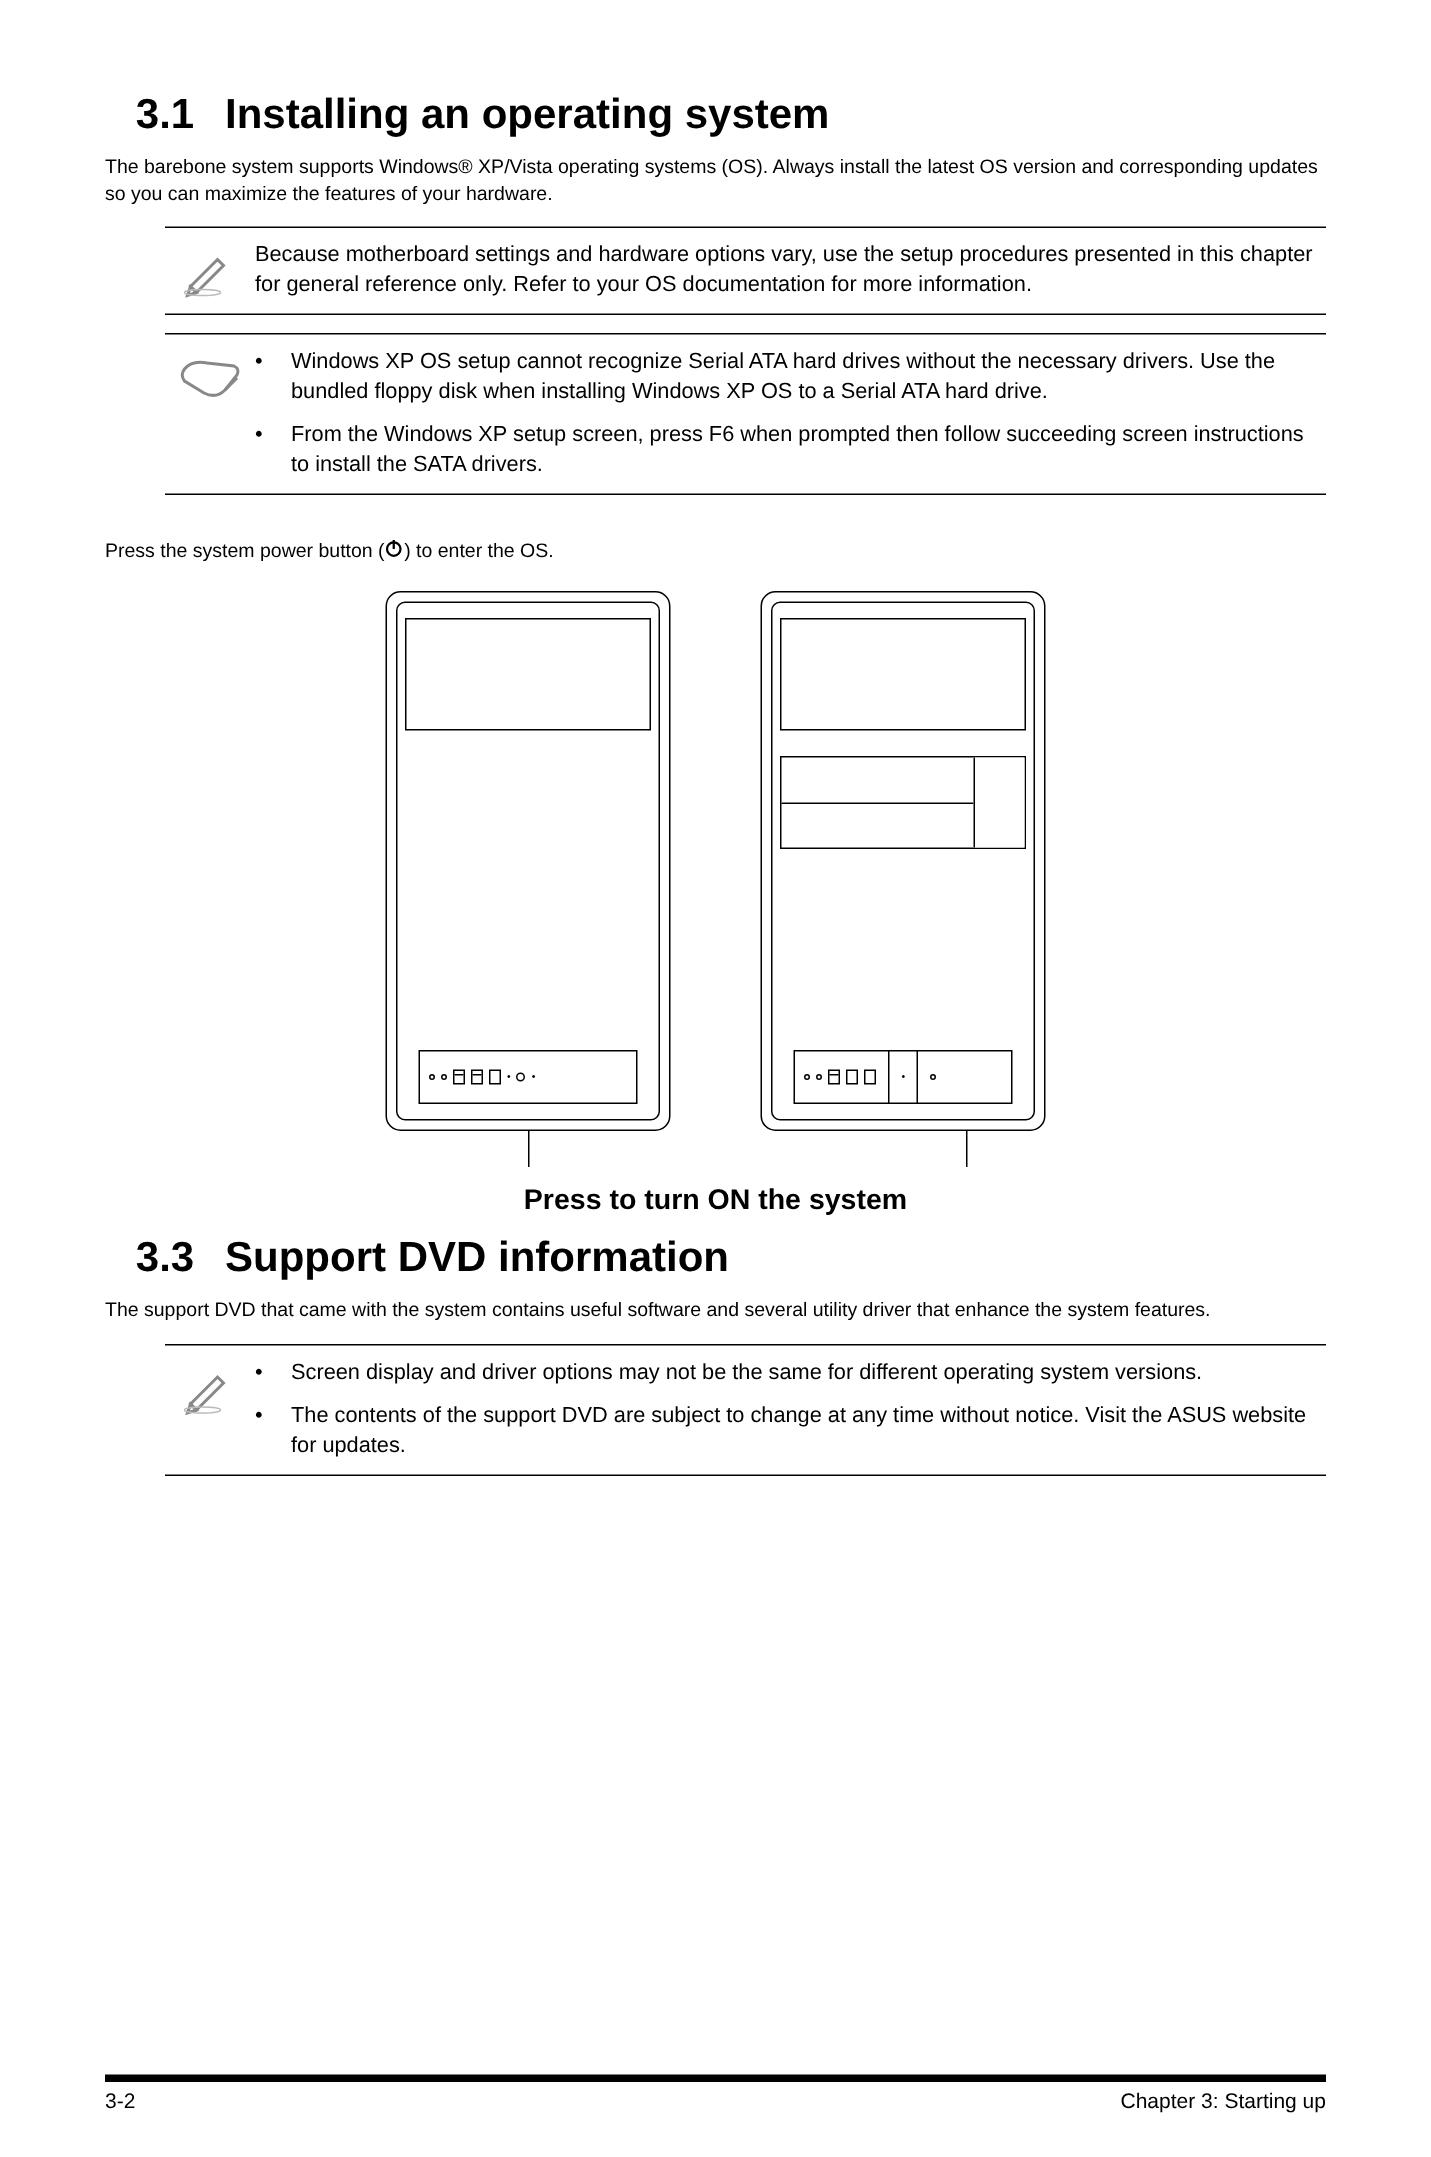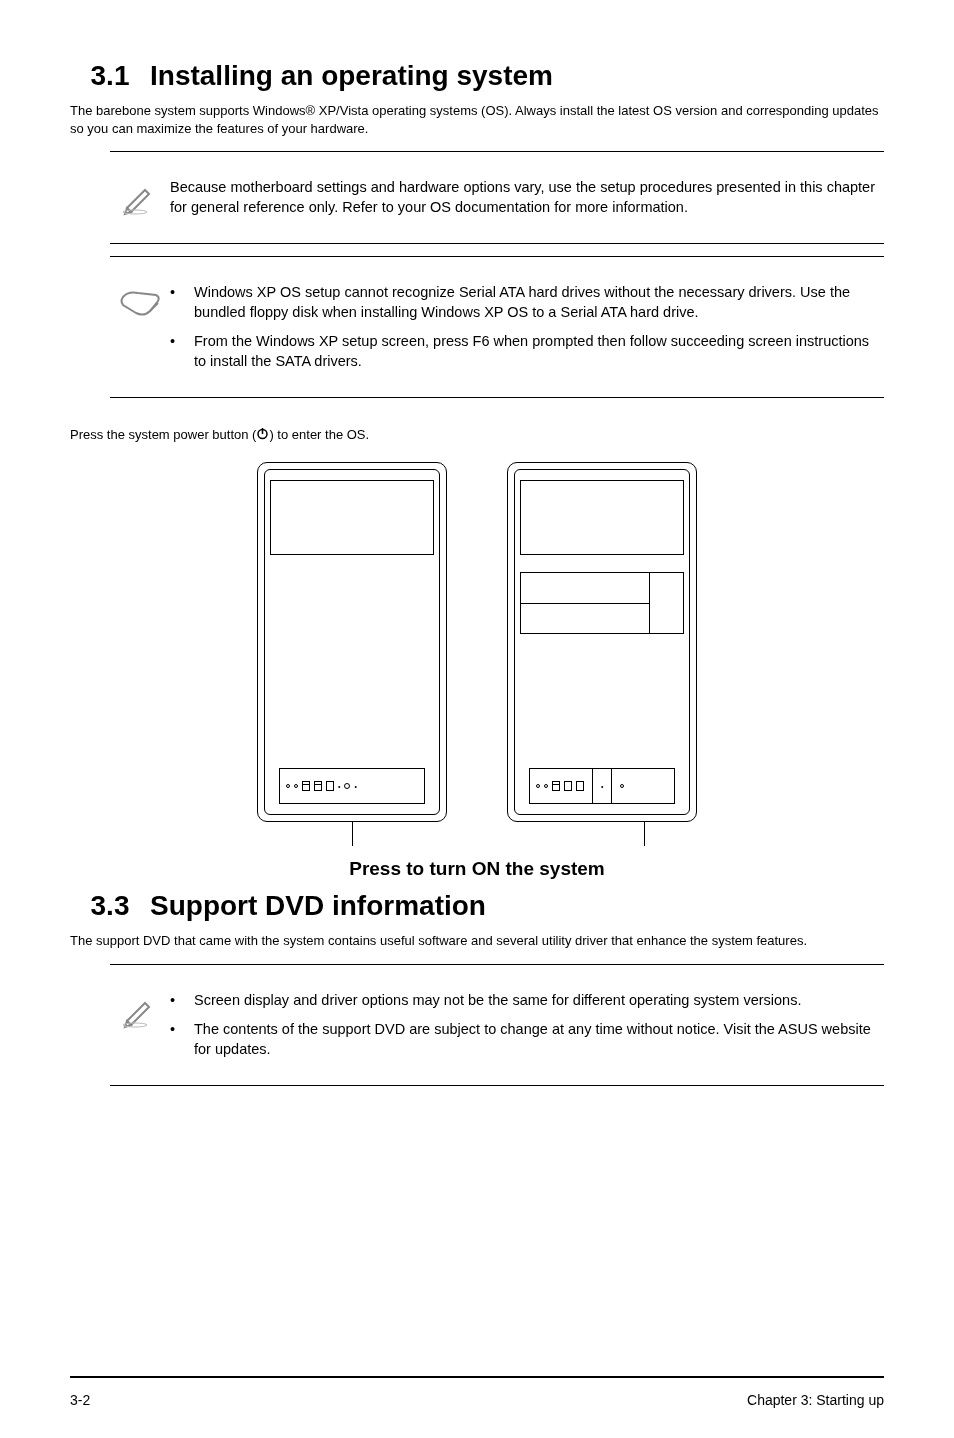--- a/index.html
+++ b/index.html
@@ -20,21 +20,21 @@
   }
   .heading .num { display: inline-block; width: 80px; text-align: center; }
   .body-text {
     font-size: 13px;
     line-height: 1.35;
     margin-bottom: 14px;
   }
   .note-block {
     border-top: 1px solid #000;
     border-bottom: 1px solid #000;
-    padding: 26px 0;
+    padding: 9px 0;
     display: flex;
     align-items: flex-start;
     margin-bottom: 12px;
     margin-left: 40px;
   }
   .note-icon {
     width: 60px;
     flex: 0 0 60px;
     display:flex;
     align-items:flex-start;
@@ -86,22 +86,22 @@
   .sq.lines::before { content:""; display:block; border-top:1px solid #000; margin-top:2px; }
   .tower2 .ioport .divpanel { width:1px; align-self:stretch; background:#000; margin: -1px 4px; }
   .press-line {
     position:absolute; left:50%; bottom:-24px; width:1px; height:24px; background:#000;
   }
   .tower2 .press-line { left: 72%; }
   .press-caption { text-align:center; font-weight:bold; font-size:19px; margin-top: 36px; margin-bottom: 10px; }
   .section3 { margin-top: 8px; }
   .footer {
     position:absolute; left:70px; right:70px; bottom:30px;
-    border-top:2px solid #000000;
-    padding-top:14px;
+    border-top:5px solid #000000;
+    padding-top:4px;
     font-size: 14px;
     display:flex; justify-content:space-between;
   }
   .power-glyph {
     display:inline-block; width:13px; height:13px; vertical-align:-1px;
   }
 </style>
 </head>
 <body>
 

